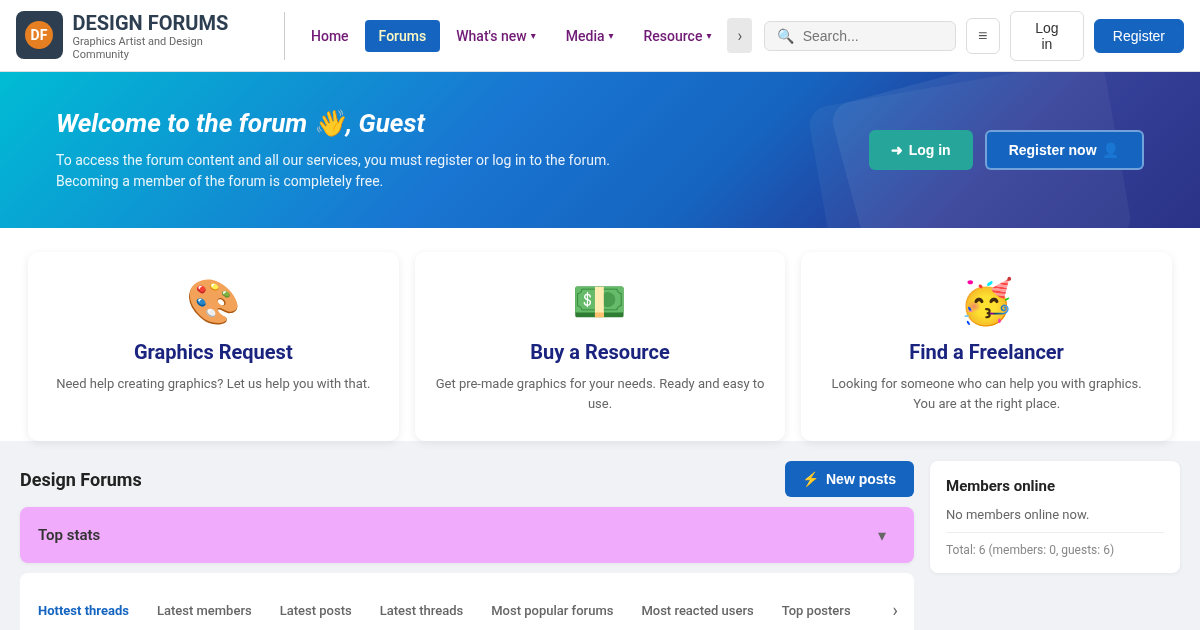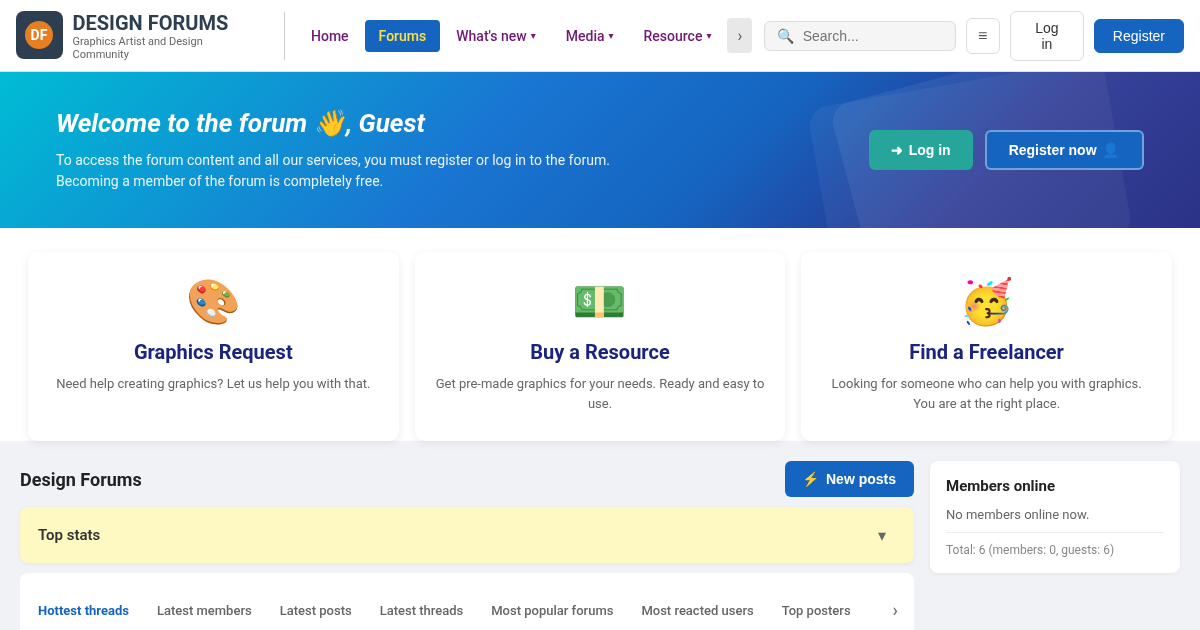--- a/index.html
+++ b/index.html
@@ -63,21 +63,21 @@
       font-weight: 500;
       color: #701a75;
       cursor: pointer;
       display: flex;
       align-items: center;
       gap: 4px;
       white-space: nowrap;
     }
     .nav-item.active {
       background: #1565c0;
-      color: #fde047;
+      color: #fef9c3;
     }
     .nav-item .chevron { font-size: 10px; }
     .nav-more {
       padding: 8px 10px;
       border-radius: 4px;
       cursor: pointer;
       background: #e8e8e8;
       font-size: 16px;
       color: #555;
     }
@@ -279,21 +279,21 @@
       border: none;
       border-radius: 6px;
       padding: 10px 18px;
       font-size: 14px;
       font-weight: 600;
       cursor: pointer;
     }
 
     
     .stats-bar {
-      background: #fef9c3;
+      background: #f0abfc;
       border-radius: 8px;
       padding: 14px 18px;
       display: flex;
       align-items: center;
       justify-content: space-between;
       margin-bottom: 10px;
       box-shadow: 0 1px 4px rgba(0,0,0,0.06);
     }
     .stats-label {
       font-size: 15px;

